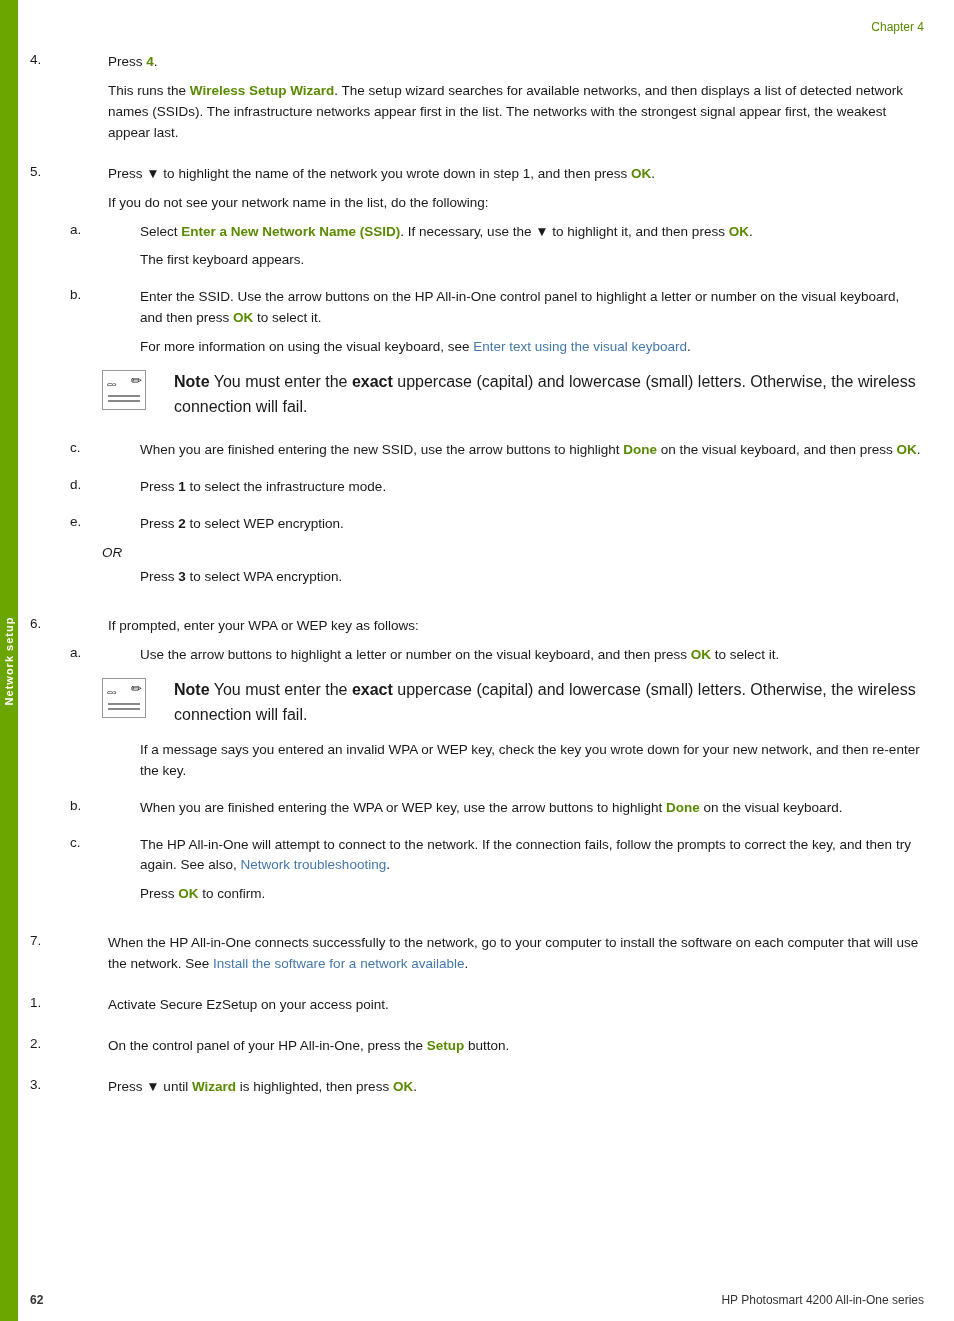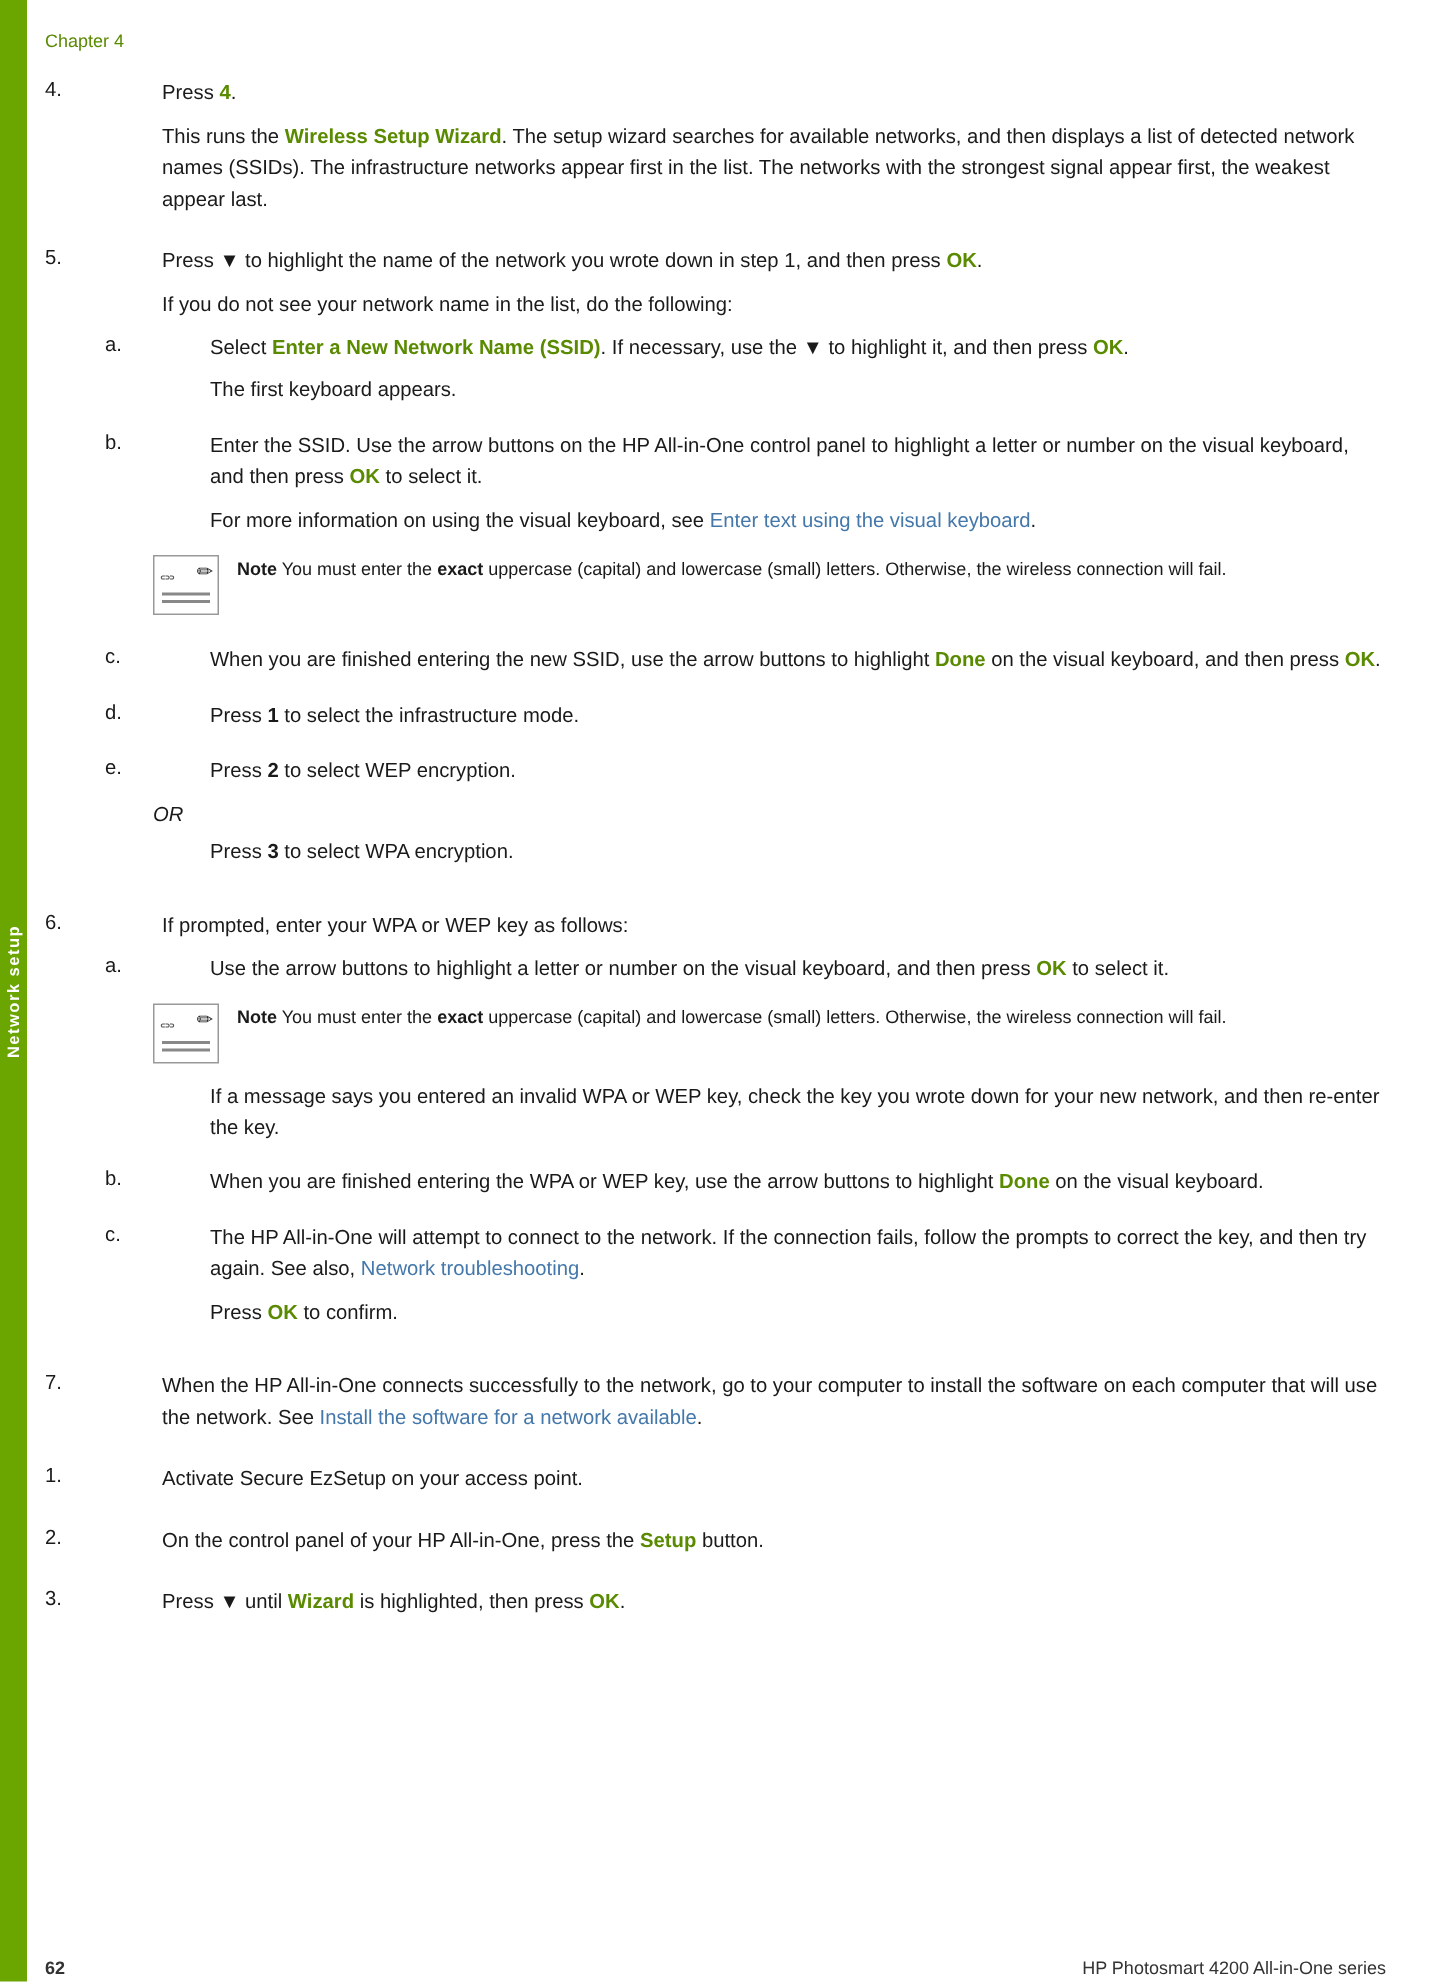--- a/index.html
+++ b/index.html
@@ -47,20 +47,21 @@
       margin-right: 30px;
       padding-top: 20px;
       padding-bottom: 30px;
     }
 
     .chapter-label {
       color: #5a8a00;
       font-size: 12px;
       margin-bottom: 18px;
       font-weight: normal;
+      text-align: right;
     }
 
     .step-item {
       display: flex;
       margin-bottom: 12px;
     }
 
     .step-number {
       min-width: 40px;
       font-size: 13.5px;
@@ -107,22 +108,23 @@
     }
 
     .note-box {
       display: flex;
       align-items: flex-start;
       margin: 12px 0 12px 0;
       gap: 12px;
     }
 
     .note-text {
-      font-size: 12px;
+      font-size: 16px;
       line-height: 1.55;
+      margin-left: 16px;
     }
 
     .note-keyword {
       font-weight: bold;
     }
 
     .or-line {
       margin: 4px 0 4px 0;
       font-size: 13.5px;
       font-style: italic;
@@ -130,21 +132,21 @@
 
     .section-heading {
       font-weight: bold;
       font-size: 14px;
       margin-top: 24px;
       margin-bottom: 10px;
     }
 
     .footer {
       position: absolute;
-      bottom: 2px;
+      bottom: 14px;
       left: 30px;
       right: 30px;
       display: flex;
       justify-content: space-between;
       align-items: center;
       font-size: 12px;
       color: #333;
     }
 
     .footer-page {

